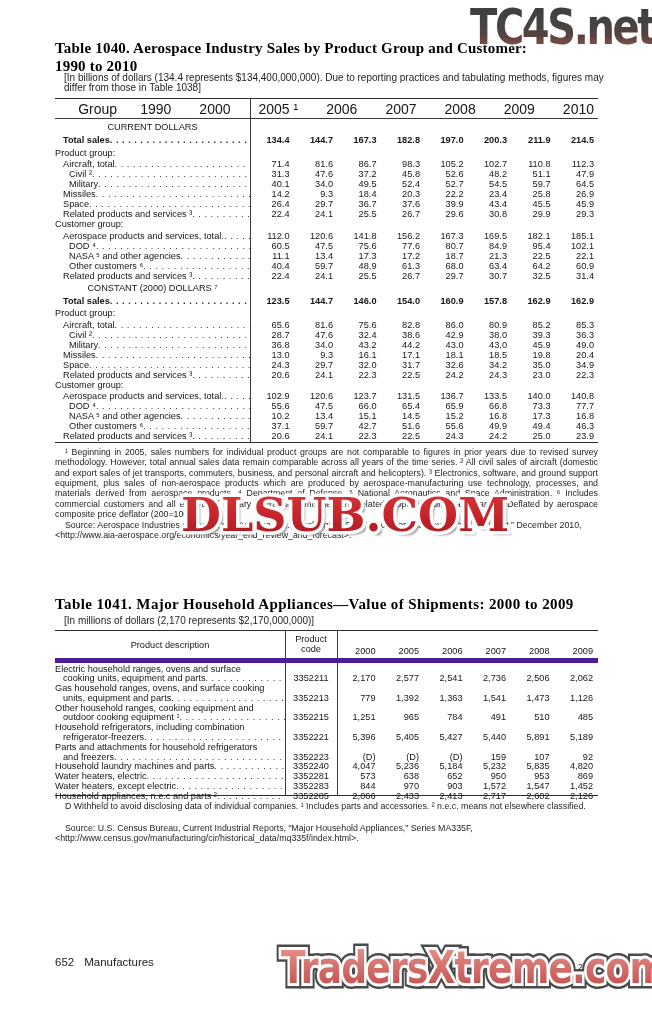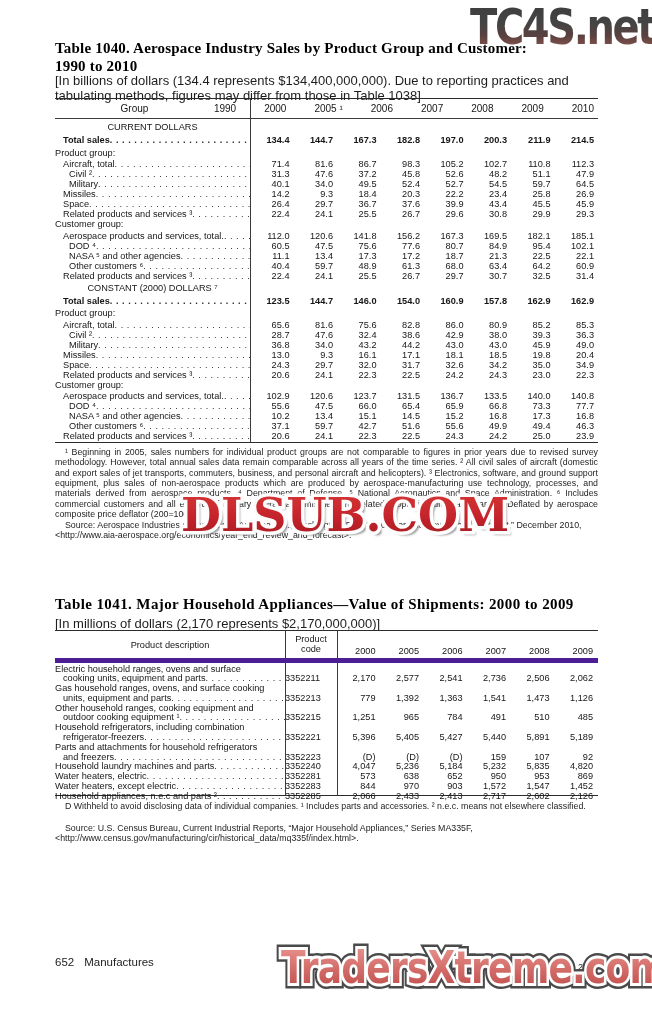--- a/index.html
+++ b/index.html
@@ -2,30 +2,30 @@
 <html><head>
 <meta charset="utf-8">
 <style>
   html,body{margin:0;padding:0;}
   body{width:652px;height:1024px;background:#f7f7f5;font-family:"Liberation Sans","DejaVu Sans",sans-serif;color:#161616;}
   .page{position:relative;width:652px;height:1024px;background:#ffffff;overflow:hidden;}
   .abs{position:absolute;}
 
   
   .tbl-title{left:55px;width:545px;font-family:"Liberation Serif","DejaVu Serif",serif;font-weight:bold;font-size:15px;line-height:17.5px;color:#000;letter-spacing:.2px;}
-  .headnote{left:55px;width:543px;font-size:13px;line-height:15px;color:#1d1d1d;}
+  .headnote{left:64px;width:543px;font-size:10px;line-height:10px;color:#1d1d1d;}
   .footnote{left:55px;width:543px;font-size:8.8px;line-height:10.35px;text-align:justify;text-indent:10px;color:#1d1d1d;}
   .source{left:55px;width:543px;font-size:8.8px;line-height:10.35px;text-indent:10px;color:#1d1d1d;}
 
   
   .dtable{left:55px;width:543px;border-top:1.6px solid #2c2c2c;border-bottom:1.6px solid #2c2c2c;box-sizing:border-box;}
   .vline{position:absolute;top:0;bottom:0;width:1px;background:#3a3a3a;}
 
   
-  .t40-head{display:flex;align-items:center;height:19px;border-bottom:1px solid #3a3a3a;font-size:10px;}
+  .t40-head{display:flex;align-items:center;height:19px;border-bottom:1px solid #3a3a3a;font-size:14px;}
   .t40-group-h{width:195px;text-align:center;}
   .t40-years{flex:1;display:flex;gap:24px;}
   .t40-body{padding-top:1px;}
   .t40-row{display:flex;height:10px;line-height:10px;font-size:9.2px;}
   .t40-row.total{height:13.5px;line-height:13.5px;font-weight:bold;}
   .t40-row.sec{height:14px;line-height:14px;margin-top:0;}
   .t40-row.grp{height:11.5px;line-height:11.5px;gap:14px;}
   .t40-label{width:195px;display:flex;overflow:hidden;box-sizing:border-box;}
   .sec .t40-label{justify-content:center;}
   .total .t40-label,.i1 .t40-label{padding-left:8px;}
@@ -42,21 +42,21 @@
   .t41-h1{width:230px;align-self:center;text-align:center;}
   .t41-h2{width:52px;align-self:center;text-align:center;line-height:9.6px;}
   .t41-years{flex:1;display:flex;align-items:flex-end;padding-bottom:2px;}
   .t41-val{flex:1;text-align:right;padding-right:5px;white-space:nowrap;}
   .t41-body{padding-top:1.5px;}
   .t41-row{display:flex;align-items:flex-end;font-size:9.2px;}
   .t41-desc{width:230px;box-sizing:border-box;}
   .t41-desc .l1{height:9.8px;line-height:9.8px;white-space:nowrap;overflow:hidden;}
   .t41-desc .lline{display:flex;height:9.8px;line-height:9.8px;overflow:hidden;}
   .t41-desc .lline.cont{padding-left:8px;}
-  .t41-code{width:52px;text-align:left;height:9.8px;line-height:9.8px;}
+  .t41-code{width:52px;text-align:center;height:9.8px;line-height:9.8px;}
   .t41-vals{flex:1;display:flex;height:9.8px;line-height:9.8px;}
 
   
   .footer-left{left:55px;top:956px;font-size:11.5px;color:#222;}
   .footer-left .pgnum{margin-right:10px;}
   .footer-right{right:54px;top:962px;font-size:9px;color:#222;}
 
   
   .wm{display:grid;white-space:nowrap;line-height:1;}
   .wm>span{grid-area:1/1;white-space:nowrap;}

